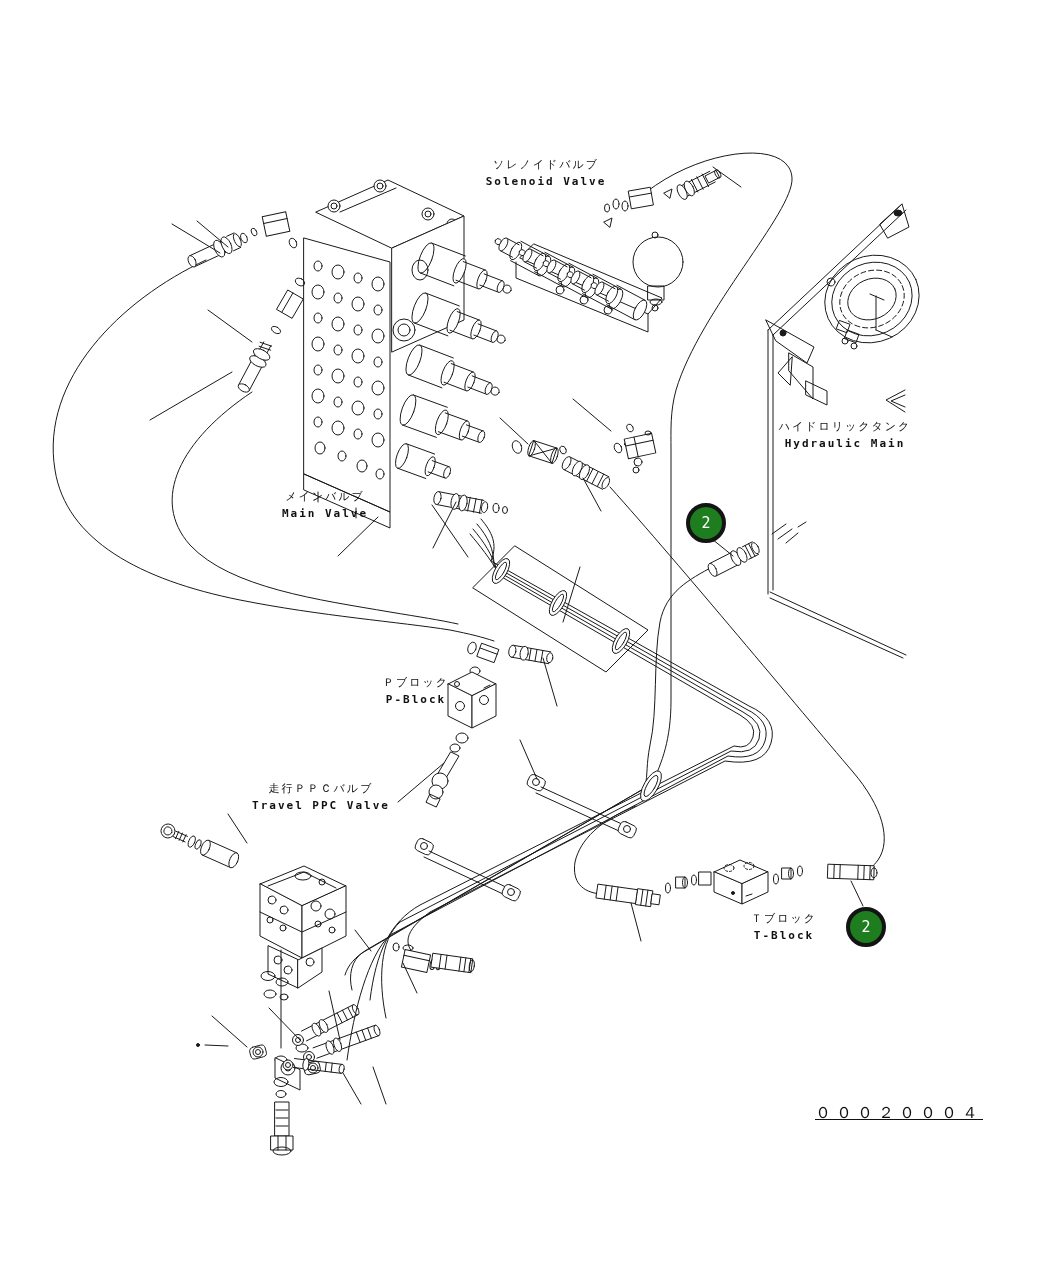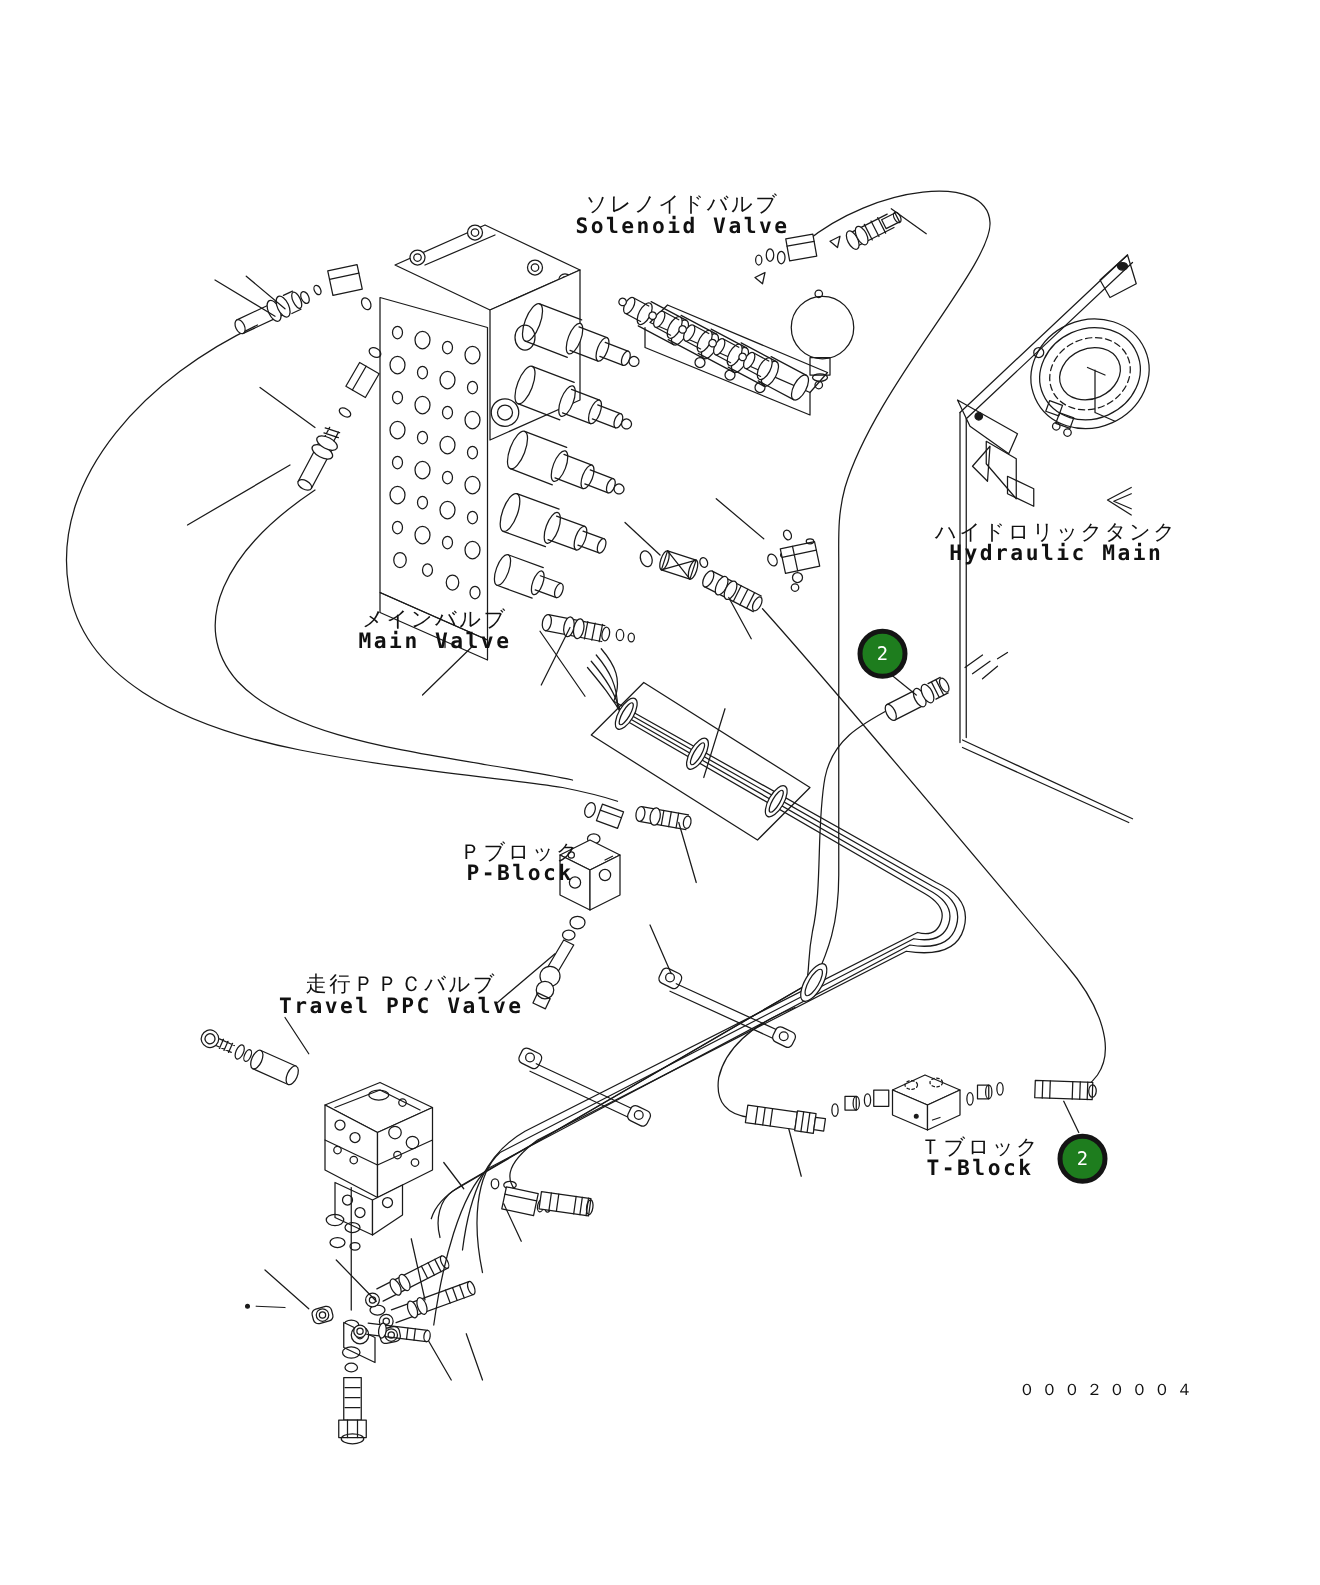--- a/index.html
+++ b/index.html
@@ -5,32 +5,32 @@
   html,body{margin:0;padding:0;background:#e8e8e8;}
   .stage{
     position:relative;width:1056px;height:1268px;background:#fff;
     overflow:hidden;font-family:"DejaVu Sans Mono","Liberation Mono",monospace;color:#111;
   }
   .stage svg{position:absolute;left:0;top:0;}
   svg *{vector-effect:non-scaling-stroke;}
   .art{fill:none;stroke:#1a1a1a;stroke-width:1;stroke-linecap:round;stroke-linejoin:round;}
   .lbl{
     position:absolute;transform:translateX(-50%);text-align:center;
-    font-size:17px;line-height:17px;letter-spacing:2px;white-space:nowrap;
+    font-size:11px;line-height:17px;letter-spacing:2px;white-space:nowrap;
   }
   .lbl .jp{display:block;}
   .lbl .en{display:block;font-weight:bold;}
   .callout{
     position:absolute;width:32px;height:32px;border-radius:50%;
     background:#1e7d1e;border:4px solid #141414;
     display:flex;align-items:center;justify-content:center;
     color:#fff;font-size:15px;cursor:pointer;box-sizing:content-box;
   }
   .drawing-number{
-    position:absolute;font-size:13px;letter-spacing:5px;white-space:nowrap;
+    position:absolute;font-size:16px;letter-spacing:5px;white-space:nowrap;text-decoration:underline;
   }
 </style>
 </head>
 <body>
 
 <div class="stage">
 
 <svg width="1056" height="1268" viewBox="0 0 1056 1268">
 
   <g class="art">
@@ -561,21 +561,21 @@
     <path d="M205,1045 L228,1046"></path>
     <circle cx="198" cy="1045" r="1.5" fill="#1a1a1a"></circle>
   </g>
 </svg>
 
   <div class="lbl" style="left:546px;top:156px">
     <span class="jp">ソレノイドバルブ</span>
     <span class="en">Solenoid Valve</span>
   </div>
 
-  <div class="lbl" style="left:348px;top:488px">
+  <div class="lbl" style="left:325px;top:488px">
     <span class="jp">メインバルブ</span>
     <span class="en">Main Valve</span>
   </div>
 
   <div class="lbl" style="left:845px;top:418px">
     <span class="jp">ハイドロリックタンク</span>
     <span class="en">Hydraulic Main</span>
   </div>
 
   <div class="lbl" style="left:416px;top:674px">

